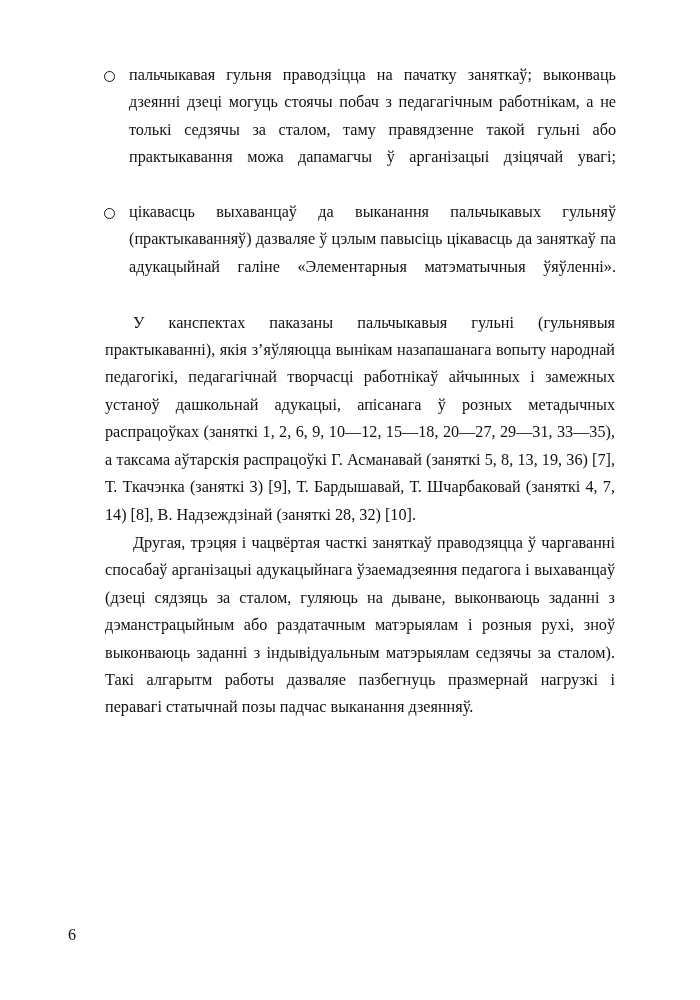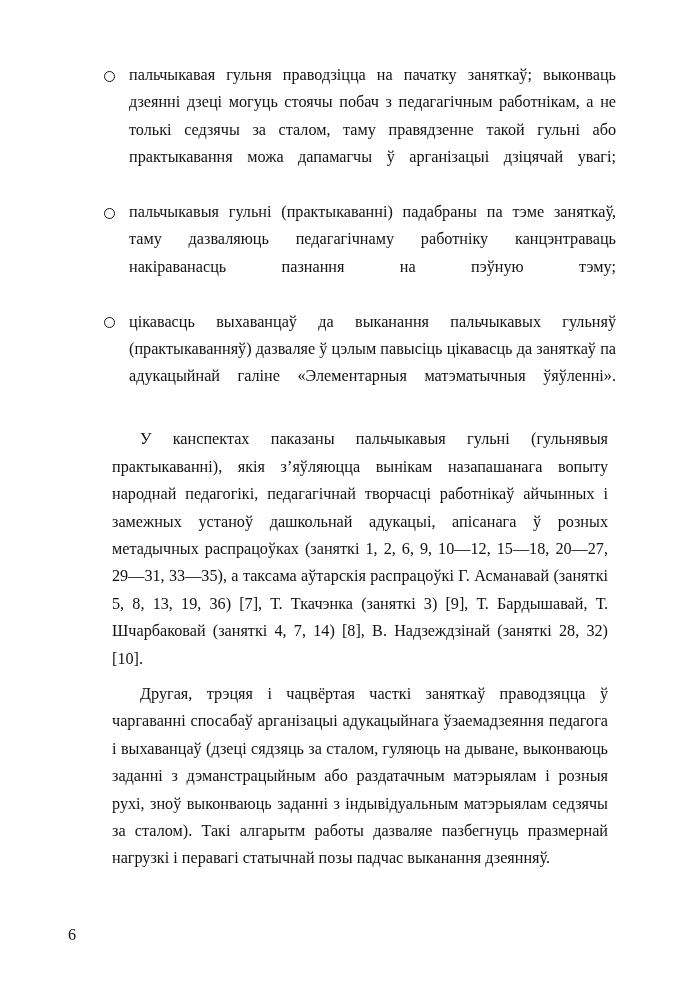--- a/index.html
+++ b/index.html
@@ -81,21 +81,21 @@
     width: 100%;
   }
 
   
   .para {
     font-size: 16.2px;
     line-height: 27.4px;
     text-align: justify;
     text-justify: inter-word;
     text-indent: 28px;
-    margin: 8px;
+    margin: 1px;
     hyphens: manual;
   }
 
   
   .page-number {
     position: absolute;
     left: 68px;
     top: 925px;
     font-size: 16.2px;
     line-height: 20px;
@@ -112,24 +112,20 @@
 
   <div class="text-block">
 
     <ul class="bullet-list">
       <li class="bullet-item">
         <span class="bullet-glyph"><span class="ring"></span></span>
         <span class="item-text">пальчыкавая гульня праводзіцца на пачатку заняткаў; выконваць дзеянні дзеці могуць стоячы побач з педагагічным работнікам, а не толькі седзячы за сталом, таму правядзенне такой гульні або практыкавання можа дапамагчы ў арганізацыі дзіцячай увагі;</span>
       </li>
       <li class="bullet-item">
         <span class="bullet-glyph"><span class="ring"></span></span>
-        <span class="item-text">пальчыкавыя гульні (практыкаванні) падабраны па тэме заняткаў, таму дазваляюць педагагічнаму работніку канцэнтраваць накіраванасць пазнання на пэўную тэму;</span>
-      </li>
-      <li class="bullet-item">
-        <span class="bullet-glyph"><span class="ring"></span></span>
         <span class="item-text">цікавасць выхаванцаў да выканання пальчыкавых гульняў (практыкаванняў) дазваляе ў цэлым павысіць цікавасць да заняткаў па адукацыйнай галіне «Элементарныя матэматычныя ўяўленні».</span>
       </li>
     </ul>
 
     <div class="gap-after-list"></div>
 
     <p class="para">У канспектах паказаны пальчыкавыя гульні (гульнявыя практыкаванні), якія з’яўляюцца вынікам назапашанага вопыту народнай педагогікі, педагагічнай творчасці работнікаў айчынных і замежных устаноў дашкольнай адукацыі, апісанага ў розных метадычных распрацоўках (заняткі 1, 2, 6, 9, 10—12, 15—18, 20—27, 29—31, 33—35), а таксама аўтарскія распрацоўкі Г. Асманавай (заняткі 5, 8, 13, 19, 36) [7], Т. Ткачэнка (заняткі 3) [9], Т. Бардышавай, Т. Шчарбаковай (заняткі 4, 7, 14) [8], В. Надзеждзінай (заняткі 28, 32) [10].</p>
     <p class="para">Другая, трэцяя і чацвёртая часткі заняткаў праводзяцца ў чаргаванні спосабаў арганізацыі адукацыйнага ўзаемадзеяння педагога і выхаванцаў (дзеці сядзяць за сталом, гуляюць на дыване, выконваюць заданні з дэманстрацыйным або раздатачным матэрыялам і розныя рухі, зноў выконваюць заданні з індывідуальным матэрыялам седзячы за сталом). Такі алгарытм работы дазваляе пазбегнуць празмернай нагрузкі і перавагі статычнай позы падчас выканання дзеянняў.</p>
 
   </div>

